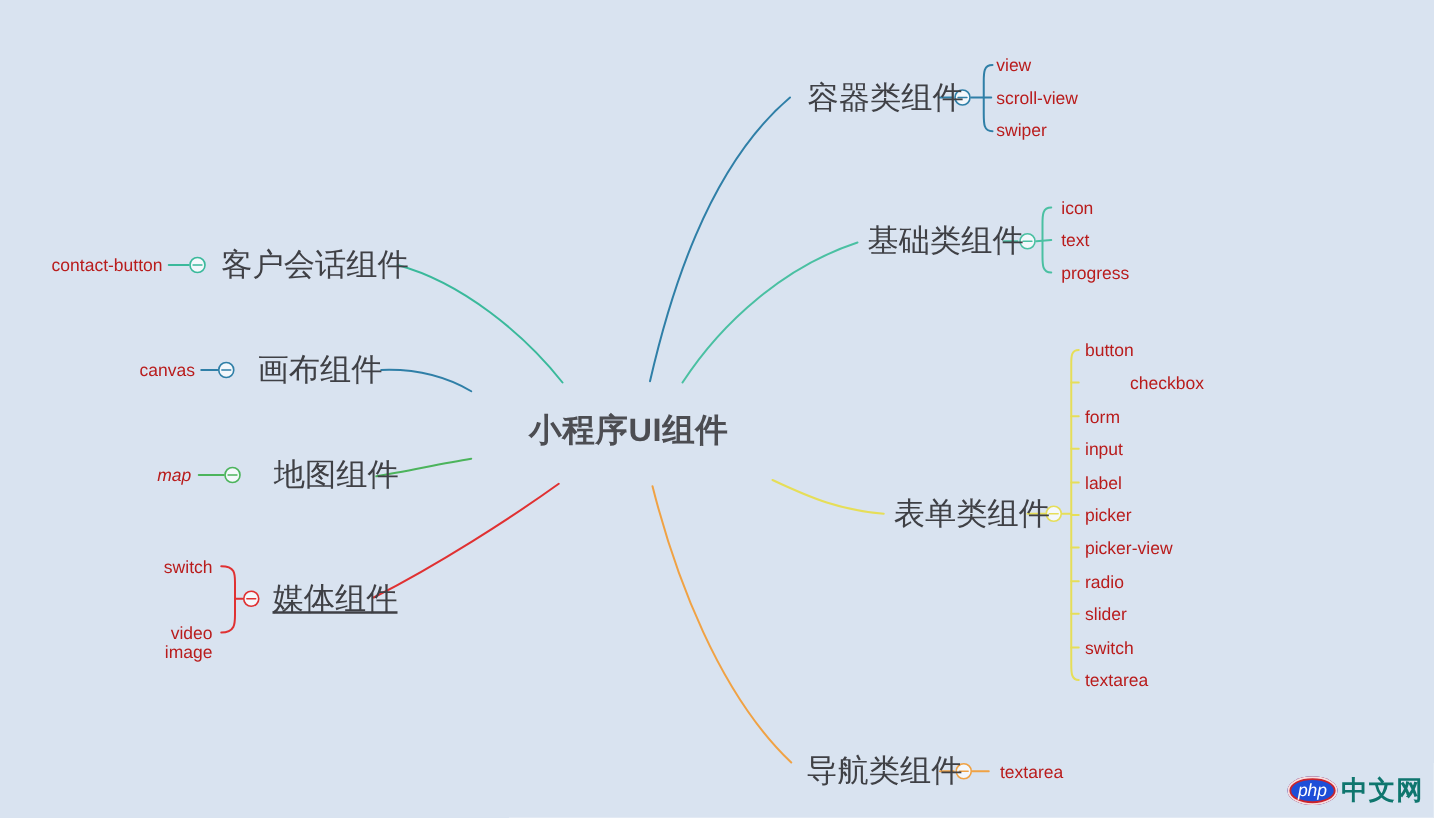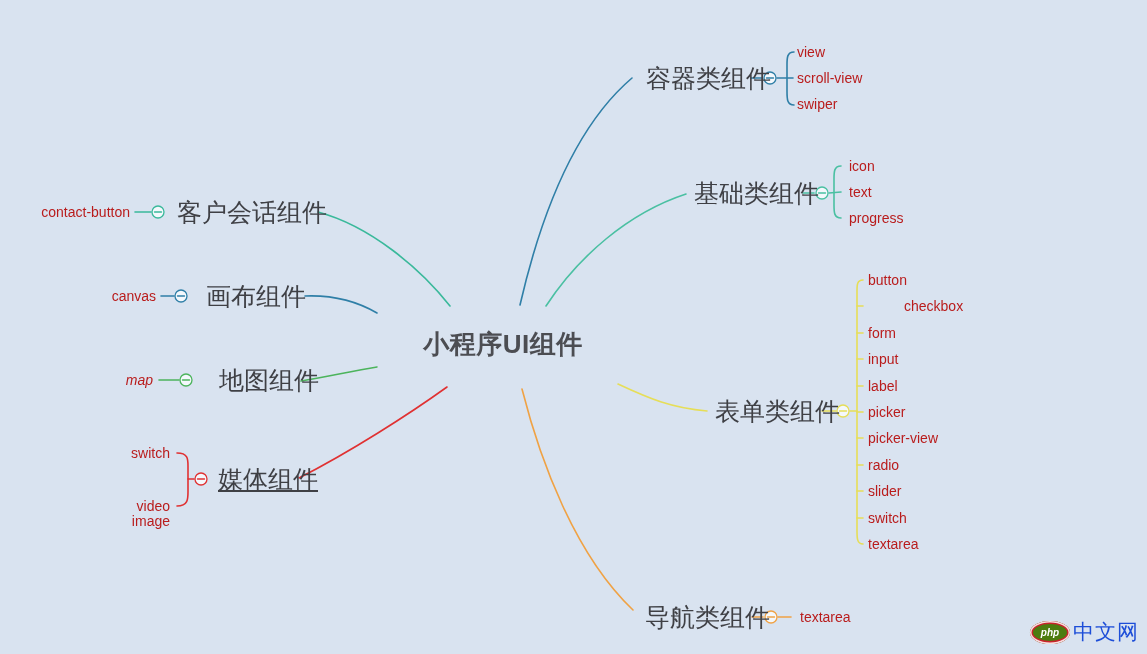--- a/index.html
+++ b/index.html
@@ -37,28 +37,28 @@
     line-height:16px;
   }
   .leaf.ra{text-align:right;}
   .watermark{
     position:absolute;
     right:8px;bottom:8px;
     display:flex;align-items:center;gap:3px;
   }
   .wm-oval{
     width:40px;height:23px;
-    background:#4d7c0f;
+    background:#1d4ed8;
     border-radius:50%;
     display:flex;align-items:center;justify-content:center;
-    color:#fff;font-size:10px;font-weight:bold;font-style:italic;
+    color:#fff;font-size:14px;font-weight:normal;font-style:italic;
     box-shadow:inset 0 0 0 1.5px rgba(255,255,255,0.85), inset 0 0 0 3px #c9232c;
   }
   .wm-site{
-    font-size:21px;font-weight:normal;color:#1d4ed8;
+    font-size:21px;font-weight:bold;color:#0f766e;
     letter-spacing:1px;
   }
 </style>
 </head>
 <body>
 
 <div class="stage">
 
   <svg class="links" width="1147" height="654" viewBox="0 0 1147 654">
 

